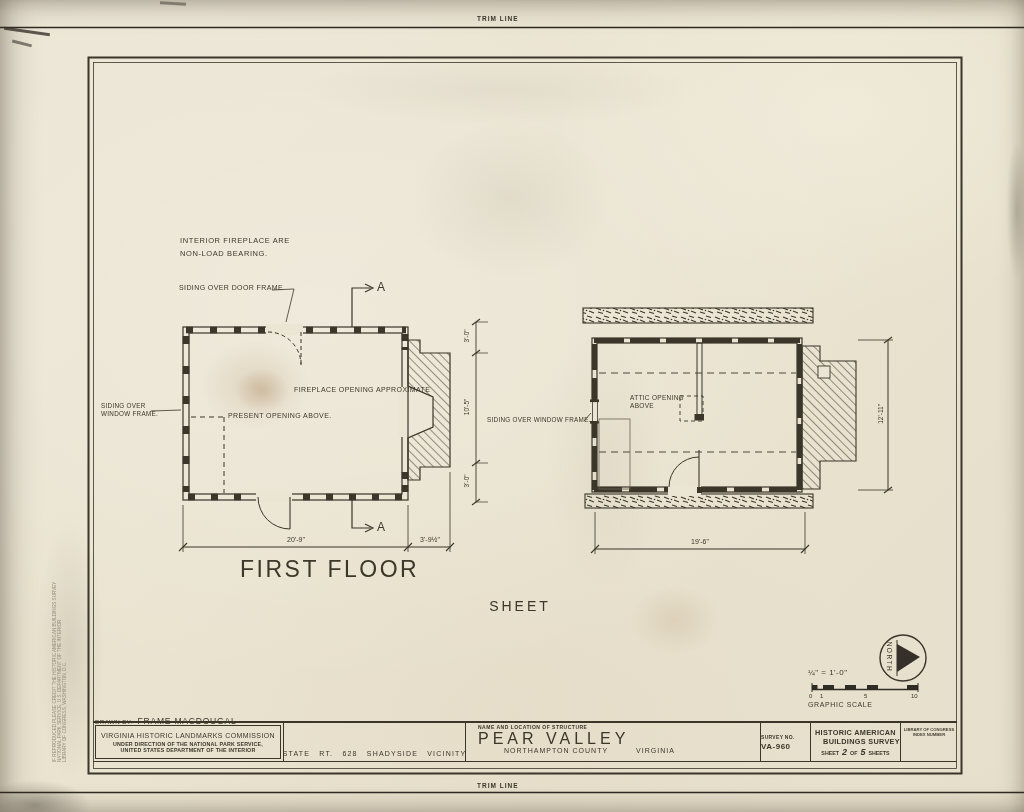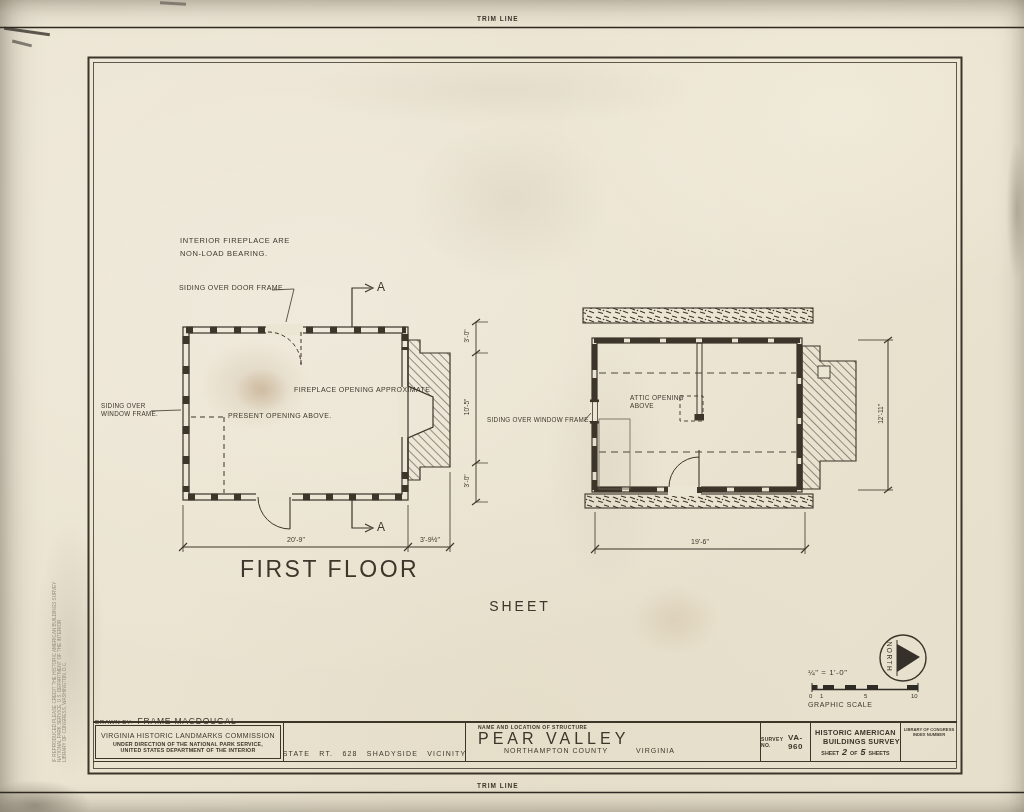--- a/index.html
+++ b/index.html
@@ -254,21 +254,21 @@
         <div style="font-size:7px;letter-spacing:1.2px;word-spacing:6px;white-space:nowrap;">STATE RT. 628   SHADYSIDE VICINITY</div>
       </div>
       <div class="cell" style="width:295px;padding:1px 0 0 12px;">
         <div style="font-size:5px;font-weight:bold;letter-spacing:.5px;">NAME AND LOCATION OF STRUCTURE</div>
         <div style="font-size:16px;letter-spacing:4px;margin-top:0px;">PEAR VALLEY</div>
         <div style="display:flex;gap:28px;margin:-1px 0 0 26px;">
           <span style="font-size:7px;letter-spacing:1px;">NORTHAMPTON COUNTY</span>
           <span style="font-size:7px;letter-spacing:1px;">VIRGINIA</span>
         </div>
       </div>
-      <div class="cell" style="width:50px;display:flex;flex-direction:row;align-items:center;justify-content:center;gap:2px;">
+      <div class="cell" style="width:50px;display:flex;flex-direction:column;justify-content:center;gap:2px;">
         <div style="font-size:5px;font-weight:bold;letter-spacing:.3px;">SURVEY NO.</div>
         <div style="font-size:8px;font-weight:bold;letter-spacing:.5px;">VA-960</div>
       </div>
       <div class="cell" style="width:90px;display:flex;flex-direction:column;align-items:center;justify-content:center;">
         <div style="font-size:7.3px;font-weight:bold;letter-spacing:.3px;text-align:right;">HISTORIC AMERICAN</div>
         <div style="font-size:7.3px;font-weight:bold;letter-spacing:.3px;padding-left:12px;">BUILDINGS SURVEY</div>
         <div style="display:flex;align-items:baseline;gap:3px;margin-top:1px;">
           <span style="font-size:5.3px;font-weight:bold;">SHEET</span>
           <span style="font-size:9px;font-style:italic;font-weight:bold;">2</span>
           <span style="font-size:5.3px;font-weight:bold;">OF</span>

